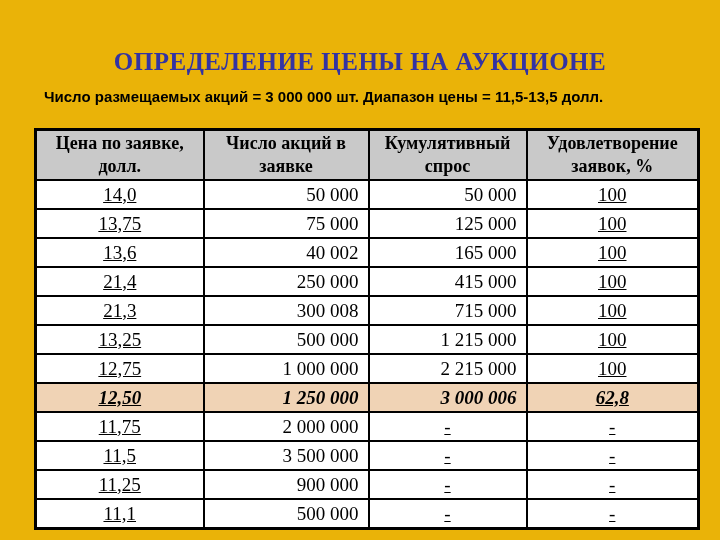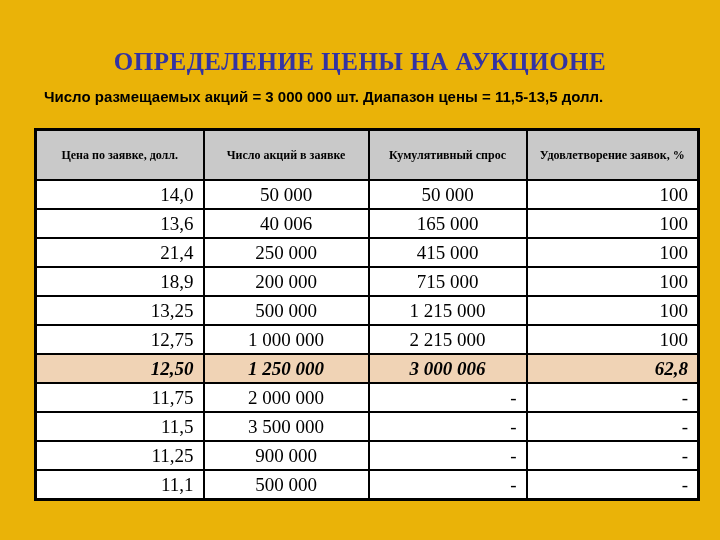--- a/index.html
+++ b/index.html
@@ -18,29 +18,29 @@
     font-weight:bold;font-size:15px;color:#000;white-space:nowrap;
   }
   table.auction{
     position:absolute;left:34px;top:128px;width:663px;
     border-collapse:collapse;table-layout:fixed;
   }
   table.auction{border:3px solid var(--border,#000);}
   table.auction th,table.auction td{border:2px solid var(--border,#000);}
   table.auction th{
     background:var(--header_bg,#C9C9C9);
-    font-size:12px;font-weight:bold;line-height:23px;
+    font-size:18px;font-weight:bold;line-height:23px;
     height:46px;padding:1px 4px;text-align:center;vertical-align:middle;
   }
   table.auction td{
     font-size:19px;height:27px;vertical-align:middle;
     padding:0 9px;background:#fff;
   }
-  td.num{text-align:center;}
-  td.ctr{text-align:right;}
+  td.num{text-align:right;}
+  td.ctr{text-align:center;text-decoration:underline;}
   tr.hl td{
     background:var(--highlight_bg,#F0D3B5);
     font-weight:bold;font-style:italic;margin-top:19px;
   }
 </style>
 </head>
 <body>
 
 <div class="slide">
 
@@ -64,34 +64,40 @@
       </tr>
     </thead>
     <tbody>
         <tr>
     <td class="ctr">14,0</td>
     <td class="num">50 000</td>
     <td class="num">50 000</td>
     <td class="ctr">100</td>
   </tr>
         <tr>
+    <td class="ctr">13,75</td>
+    <td class="num">75 000</td>
+    <td class="num">125 000</td>
+    <td class="ctr">100</td>
+  </tr>
+        <tr>
     <td class="ctr">13,6</td>
-    <td class="num">40 006</td>
+    <td class="num">40 002</td>
     <td class="num">165 000</td>
     <td class="ctr">100</td>
   </tr>
         <tr>
     <td class="ctr">21,4</td>
     <td class="num">250 000</td>
     <td class="num">415 000</td>
     <td class="ctr">100</td>
   </tr>
         <tr>
-    <td class="ctr">18,9</td>
-    <td class="num">200 000</td>
+    <td class="ctr">21,3</td>
+    <td class="num">300 008</td>
     <td class="num">715 000</td>
     <td class="ctr">100</td>
   </tr>
         <tr>
     <td class="ctr">13,25</td>
     <td class="num">500 000</td>
     <td class="num">1 215 000</td>
     <td class="ctr">100</td>
   </tr>
         <tr>

